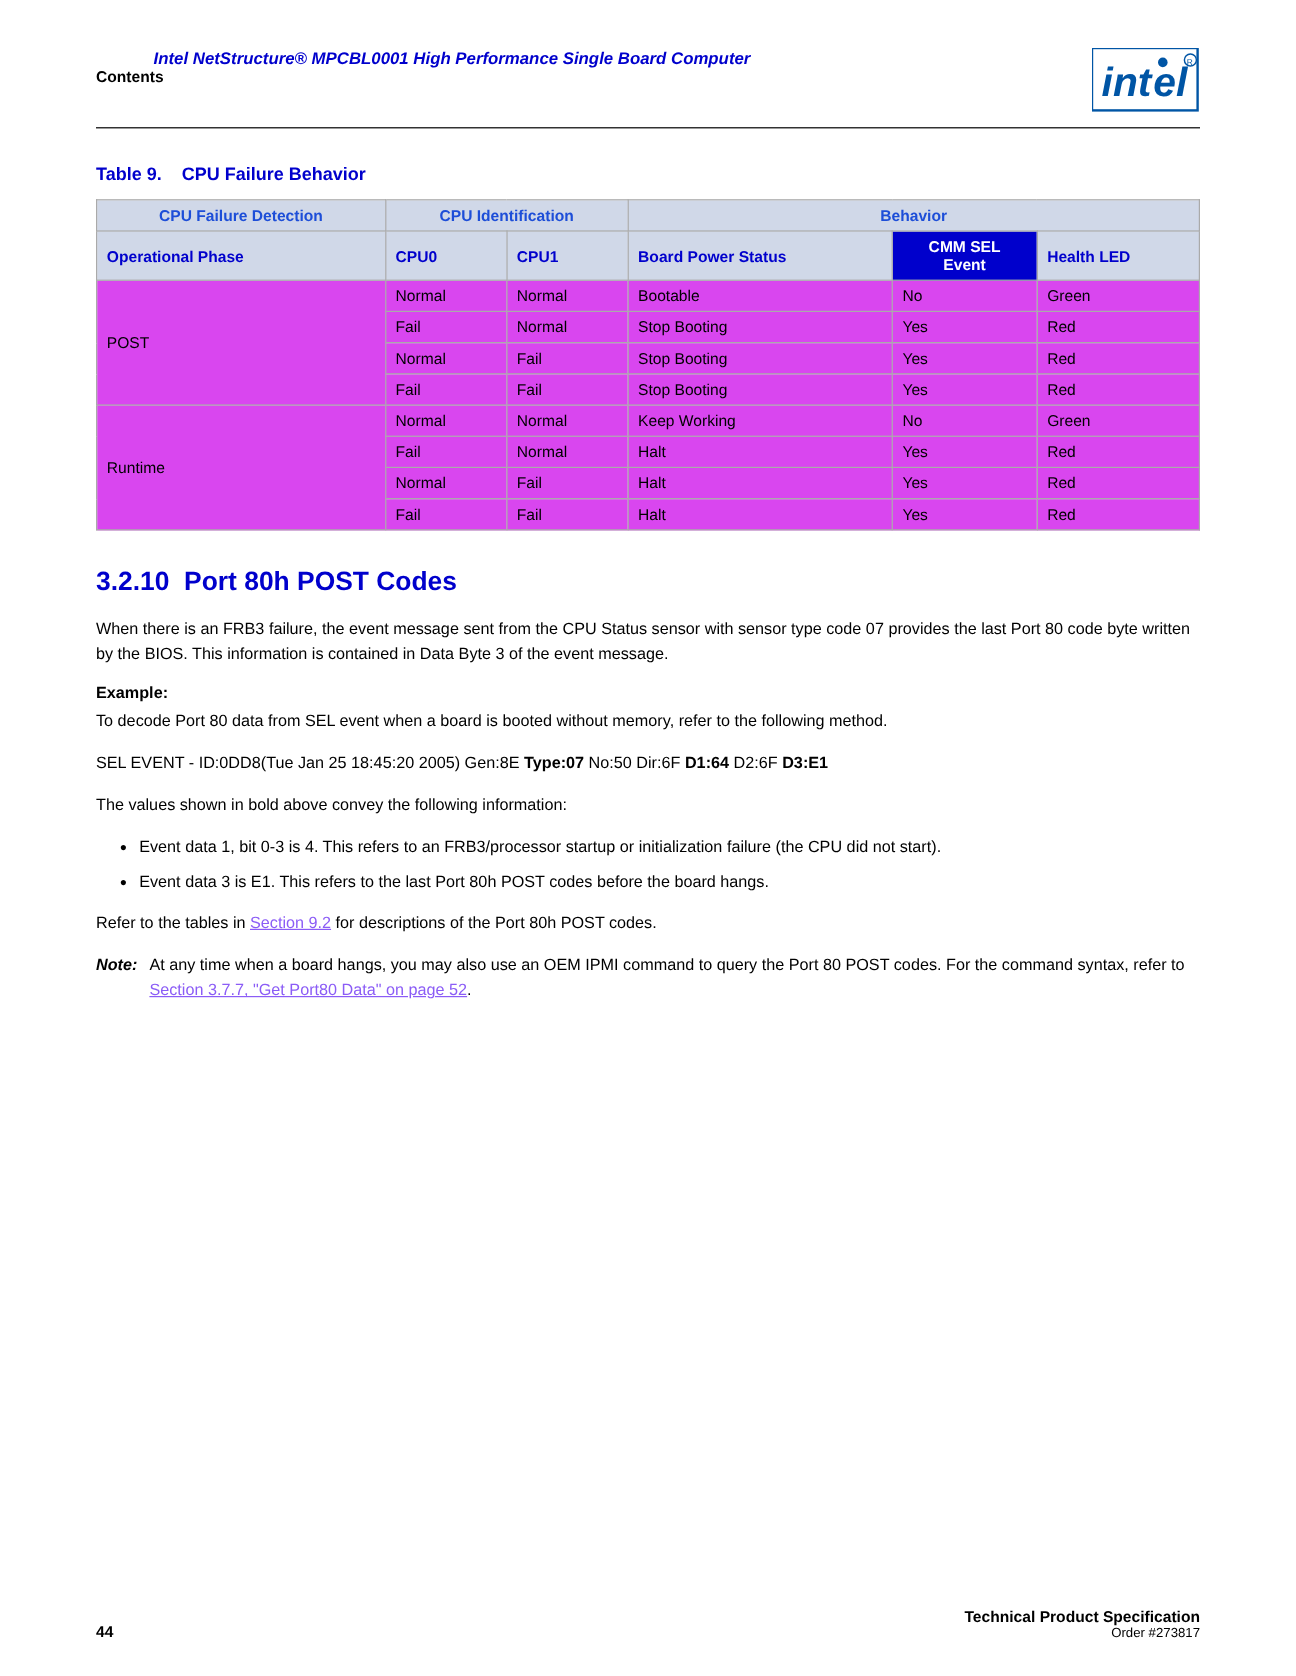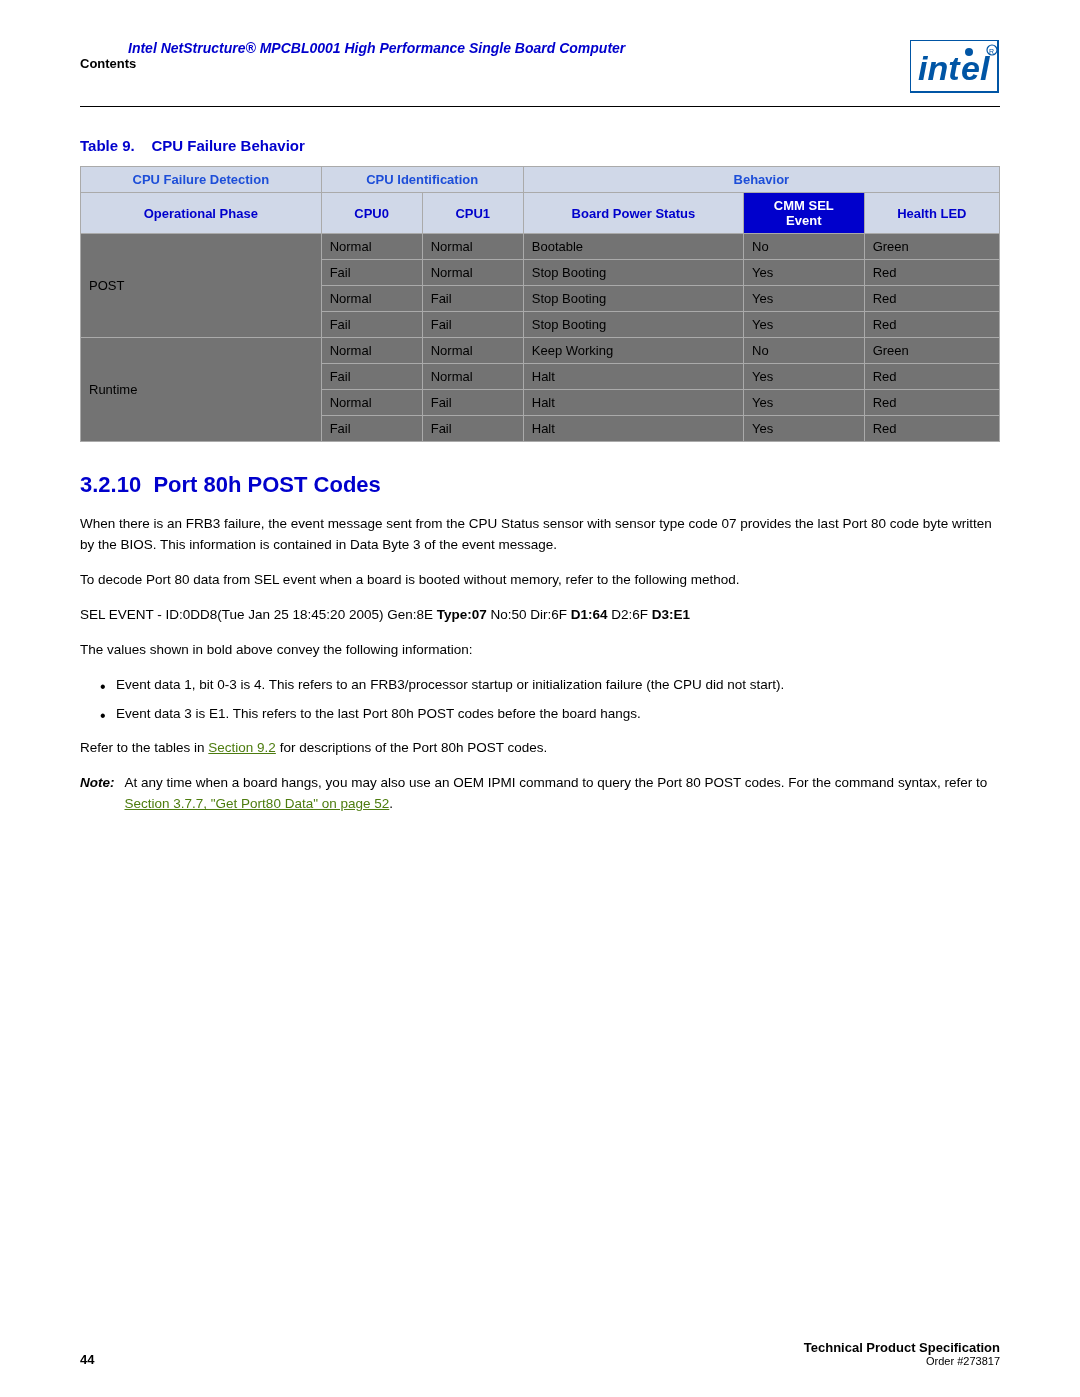--- a/index.html
+++ b/index.html
@@ -84,31 +84,30 @@
       background-color: #d0d8e8;
       color: #1d4ed8;
       font-weight: bold;
       text-align: center;
     }
 
     .cpu-table .header-row-2 th {
       background-color: #d0d8e8;
       color: #0000cc;
       font-weight: bold;
-      text-align: center;
     }
 
     .cpu-table .header-row-2 .cmm-sel {
       background-color: #0000cc;
       color: #fff;
       text-align: center;
     }
 
     .cpu-table td {
-      background-color: #737373;
+      background-color: #d946ef;
     }
 
     .cpu-table td:first-child {
       font-weight: normal;
     }
 
     
     .section-heading {
       color: #0000cc;
       font-size: 22px;
@@ -167,21 +166,21 @@
       margin-top: 14px;
     }
 
     .note-label {
       font-style: italic;
       font-weight: bold;
       white-space: nowrap;
     }
 
     .link-blue {
-      color: #4d7c0f;
+      color: #8b5cf6;
       text-decoration: underline;
     }
 
     
     .page-footer {
       position: absolute;
       bottom: 30px;
       left: 80px;
       right: 80px;
       display: flex;
@@ -318,20 +317,21 @@
         </tbody>
     </table>
   </div>
 
   <div class="section-heading">
     <span>3.2.10</span>&nbsp;&nbsp;<span>Port 80h POST Codes</span>
   </div>
 
   <p class="body-text">When there is an FRB3 failure, the event message sent from the CPU Status sensor with sensor type code 07 provides the last Port 80 code byte written by the BIOS. This information is contained in Data Byte 3 of the event message.</p>
 
+  <p class="example-label">Example:</p>
 
   <p class="body-text">To decode Port 80 data from SEL event when a board is booted without memory, refer to the following method.</p>
 
   <p class="sel-event-line">
     <span>SEL EVENT - ID:0DD8(Tue Jan 25 18:45:20 2005) Gen:8E </span><strong>Type:07</strong><span> No:50 Dir:6F </span><strong>D1:64</strong><span> D2:6F </span><strong>D3:E1</strong>
   </p>
 
   <p class="body-text">The values shown in bold above convey the following information:</p>
 
   <ul class="bullet-list" id="bullet-list">

